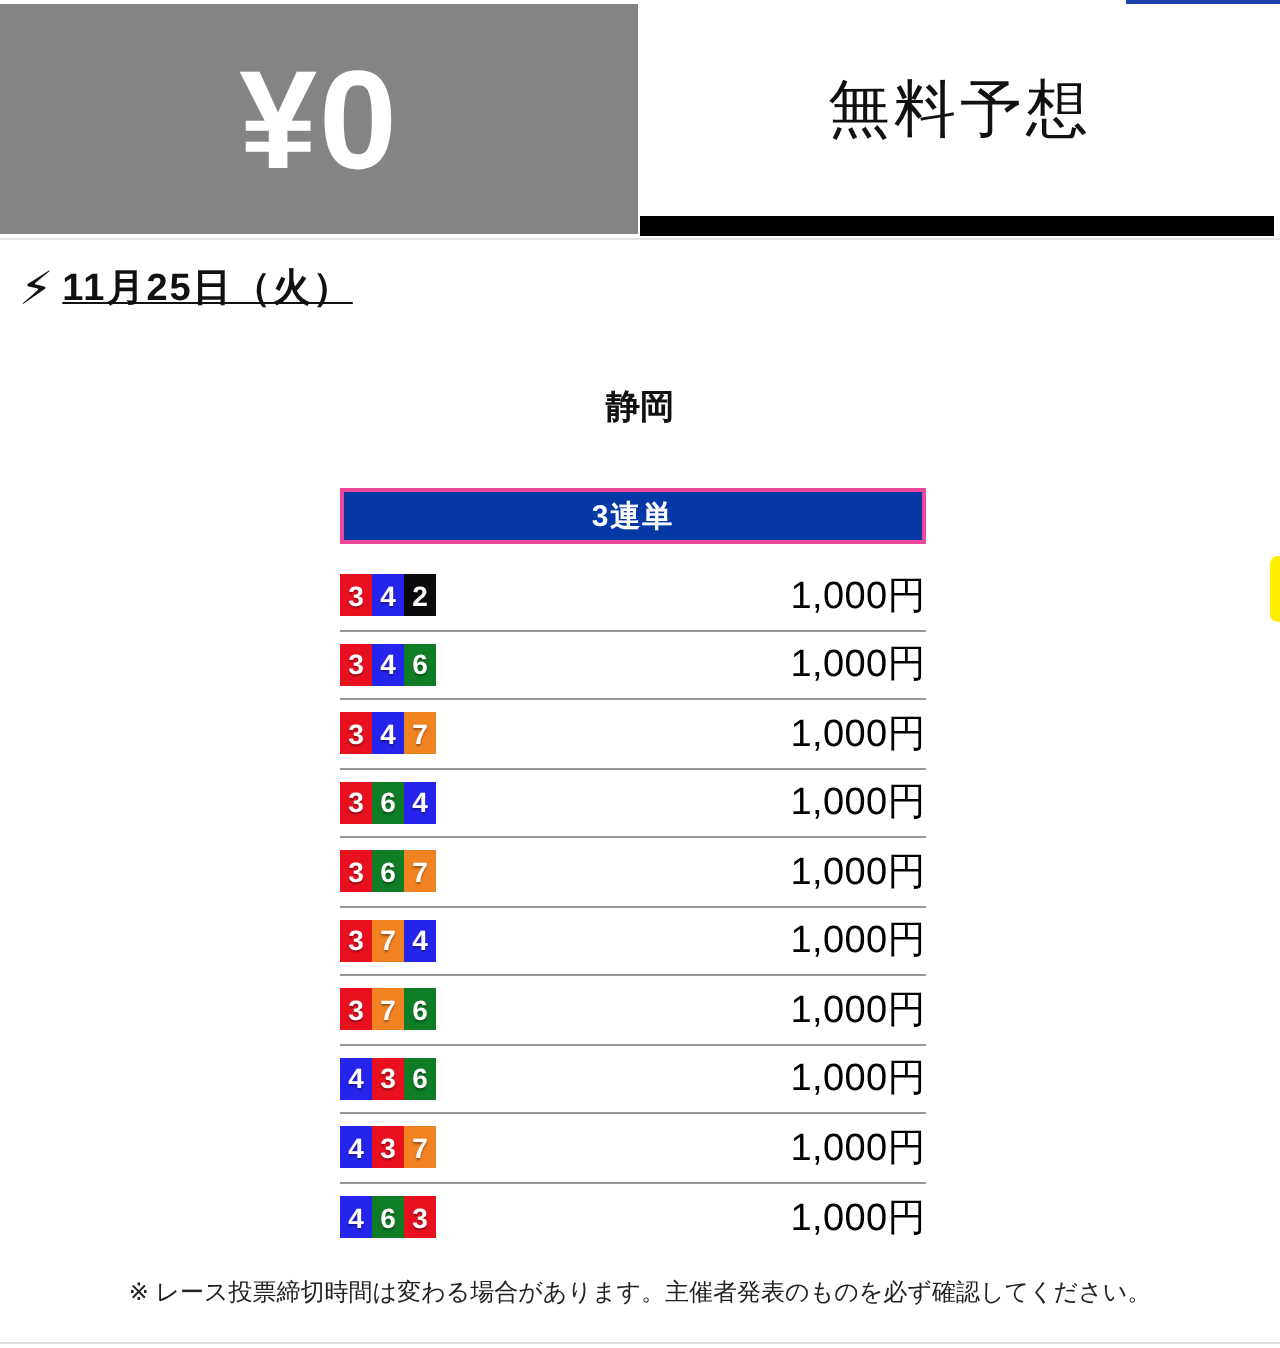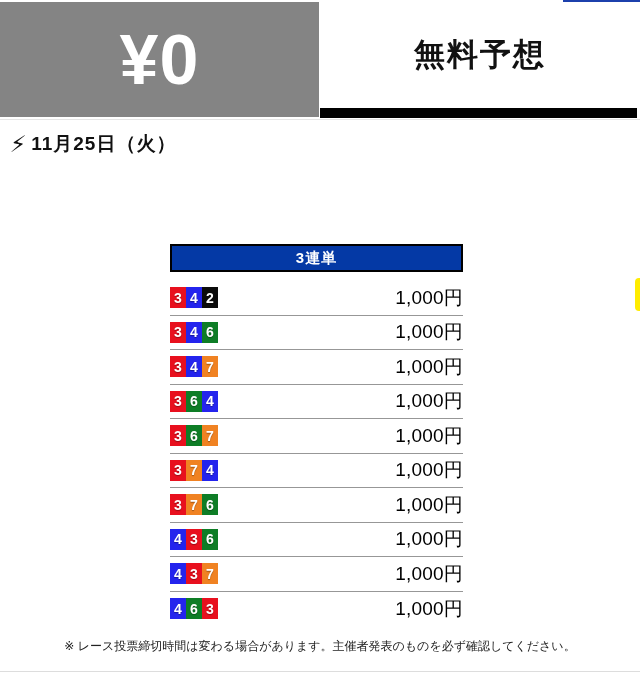--- a/index.html
+++ b/index.html
@@ -7,36 +7,36 @@
   body { font-family:"Liberation Sans","DejaVu Sans",sans-serif; }
   .page { position:relative; width:640px; height:674px; background:#ffffff; overflow:hidden; }
 
   .top-strip { position:absolute; left:563px; top:0; width:77px; height:4px; background:#1c40ac; }
 
   .tab-paid { position:absolute; left:0; top:2px; width:319px; height:115px; background:#848484;
               display:flex; align-items:center; justify-content:center; cursor:pointer; }
   .tab-paid-label { color:#ffffff; font-size:70px; font-weight:800; letter-spacing:1px; line-height:1; }
   .tab-free { position:absolute; left:320px; top:2px; width:320px; height:106px;
               display:flex; align-items:center; justify-content:center; background:#ffffff; cursor:pointer; }
-  .tab-free-label { color:#111111; font-size:31px; font-weight:700; letter-spacing:2px; }
+  .tab-free-label { color:#111111; font-size:31px; font-weight:400; letter-spacing:2px; }
   .tab-underline { position:absolute; left:320px; top:108px; width:317px; height:10px; background:#000000; }
   .hl-top { position:absolute; left:0; top:119px; width:640px; height:1px; background:#e5e5e5; }
 
   .date-bar { position:absolute; left:10px; top:128px; height:32px; display:flex; align-items:center; gap:5px; }
   .bolt { font-size:23px; line-height:1; color:#111; transform:skewX(-4deg); }
-  .date-text { font-size:19px; font-weight:700; color:#111111; letter-spacing:1px; }
+  .date-text { font-size:19px; font-weight:700; color:#111111; letter-spacing:1px;text-decoration:underline; }
 
   .venue { position:absolute; left:0; top:192px; width:640px; text-align:center;
            font-size:17px; font-weight:700; color:#111111; }
   .race-info { position:absolute; left:0; top:213px; width:640px; display:flex;
                align-items:center; justify-content:center; gap:5px; font-size:14px; color:#222222; }
   .clock-svg { display:block; }
 
   .banner { position:absolute; left:170px; top:244px; width:293px; height:28px;
-            background:#0439a5; border:2px solid #000000; display:flex; align-items:center; justify-content:center; }
+            background:#0439a5; border:2px solid #ec4899; display:flex; align-items:center; justify-content:center; }
   .banner-label { color:#ffffff; font-size:15px; font-weight:700; letter-spacing:1px; }
 
   .bets { position:absolute; left:170px; top:281px; width:293px; }
   .bet-row { height:34.5px; display:flex; align-items:center; justify-content:space-between;
              border-bottom:1px solid #979797; }
   .bet-row:last-child { border-bottom:none; }
   .numbers { display:flex; }
   .square { width:16px; height:21px; display:flex; align-items:center; justify-content:center;
             color:#ffffff; font-size:14px; font-weight:700; line-height:1;
             text-shadow:0 1px 1px rgba(0,0,0,0.35); }
@@ -65,20 +65,21 @@
   </div>
 
   <div class="tab-underline"></div>
   <div class="hl-top"></div>
 
   <div class="date-bar">
     <span class="bolt">⚡</span>
     <span class="date-text">11月25日（火）</span>
   </div>
 
+  <div class="venue">静岡</div>
 
 
   <div class="banner">
     <span class="banner-label">3連単</span>
   </div>
 
   <div class="bets" id="bets">
       <div class="bet-row">
         <div class="numbers">
           <span class="square" style="background: rgb(232, 16, 30);">3</span>

